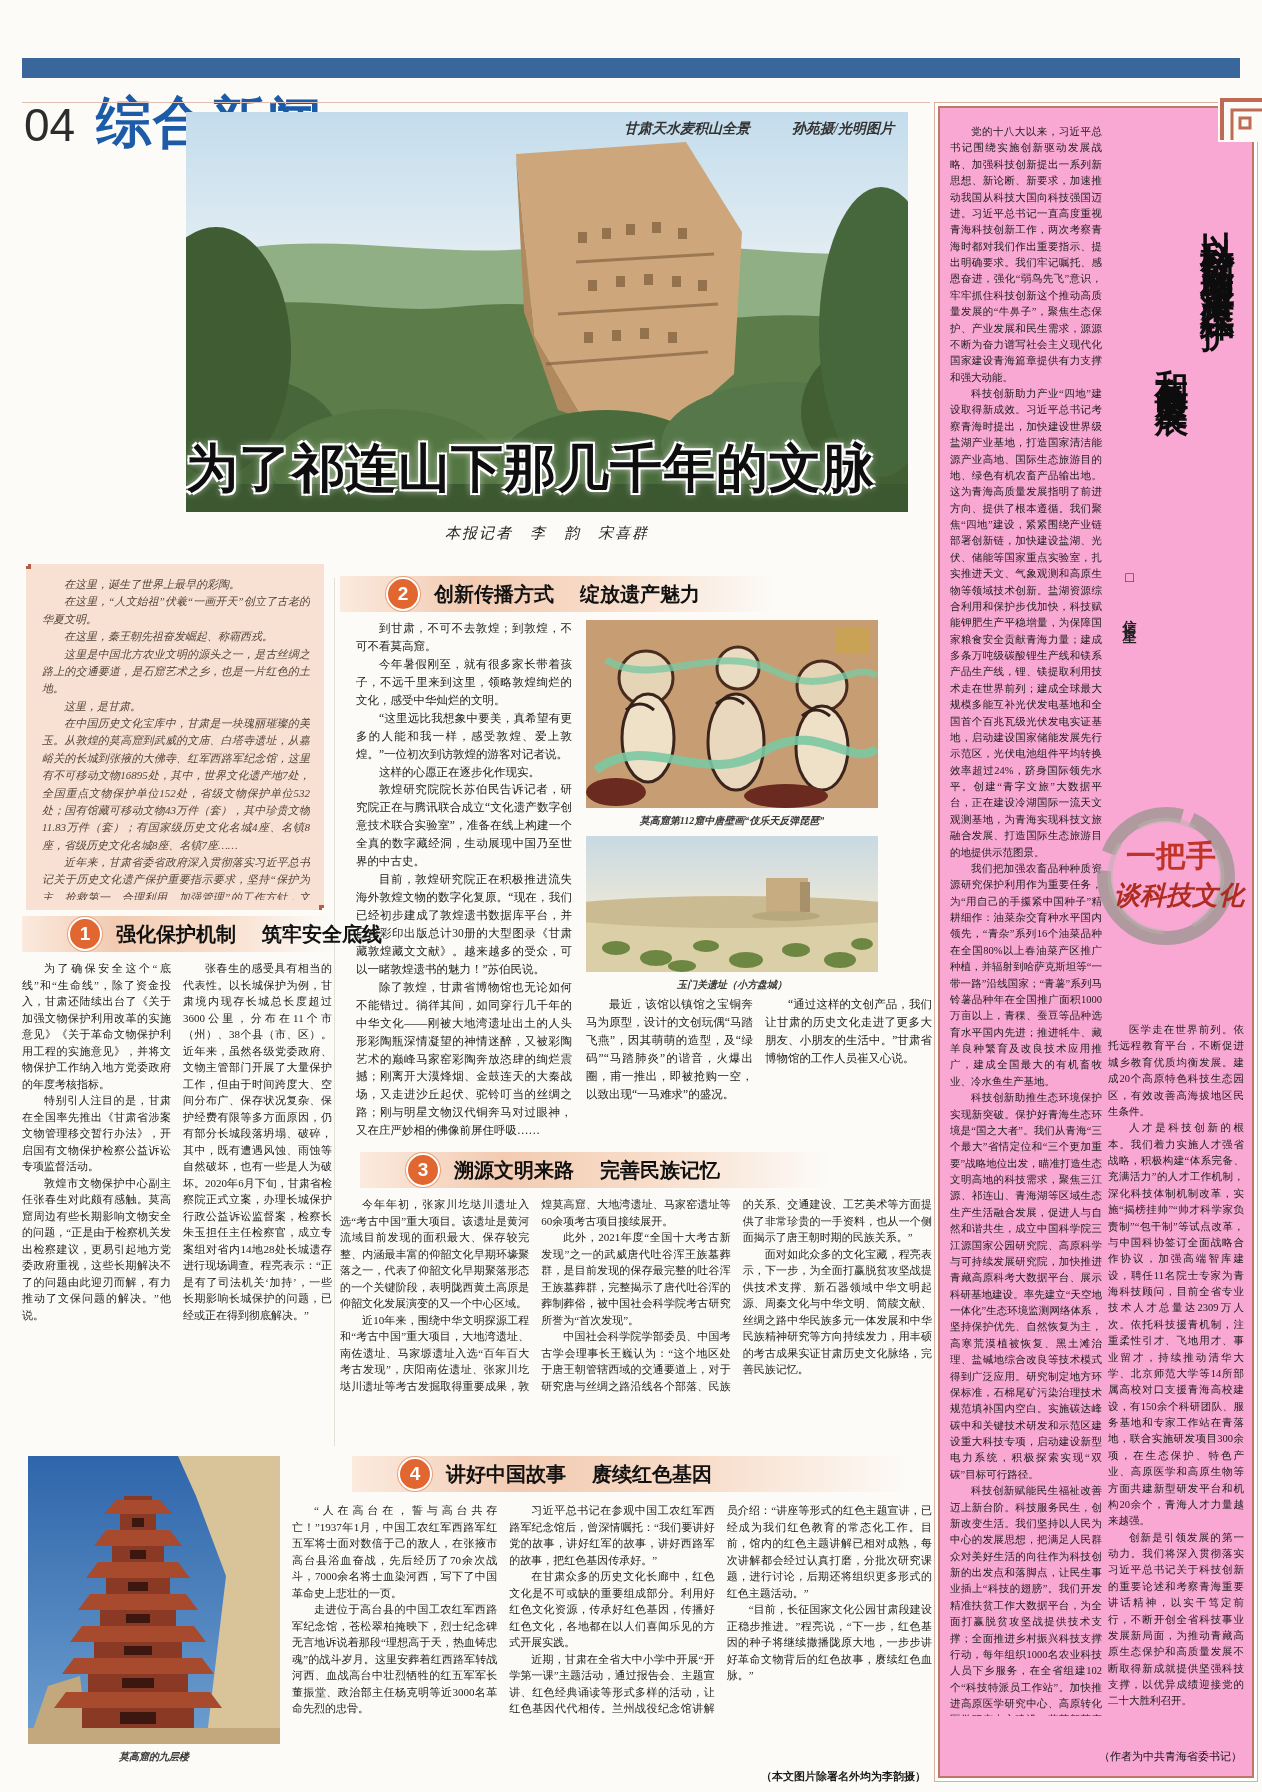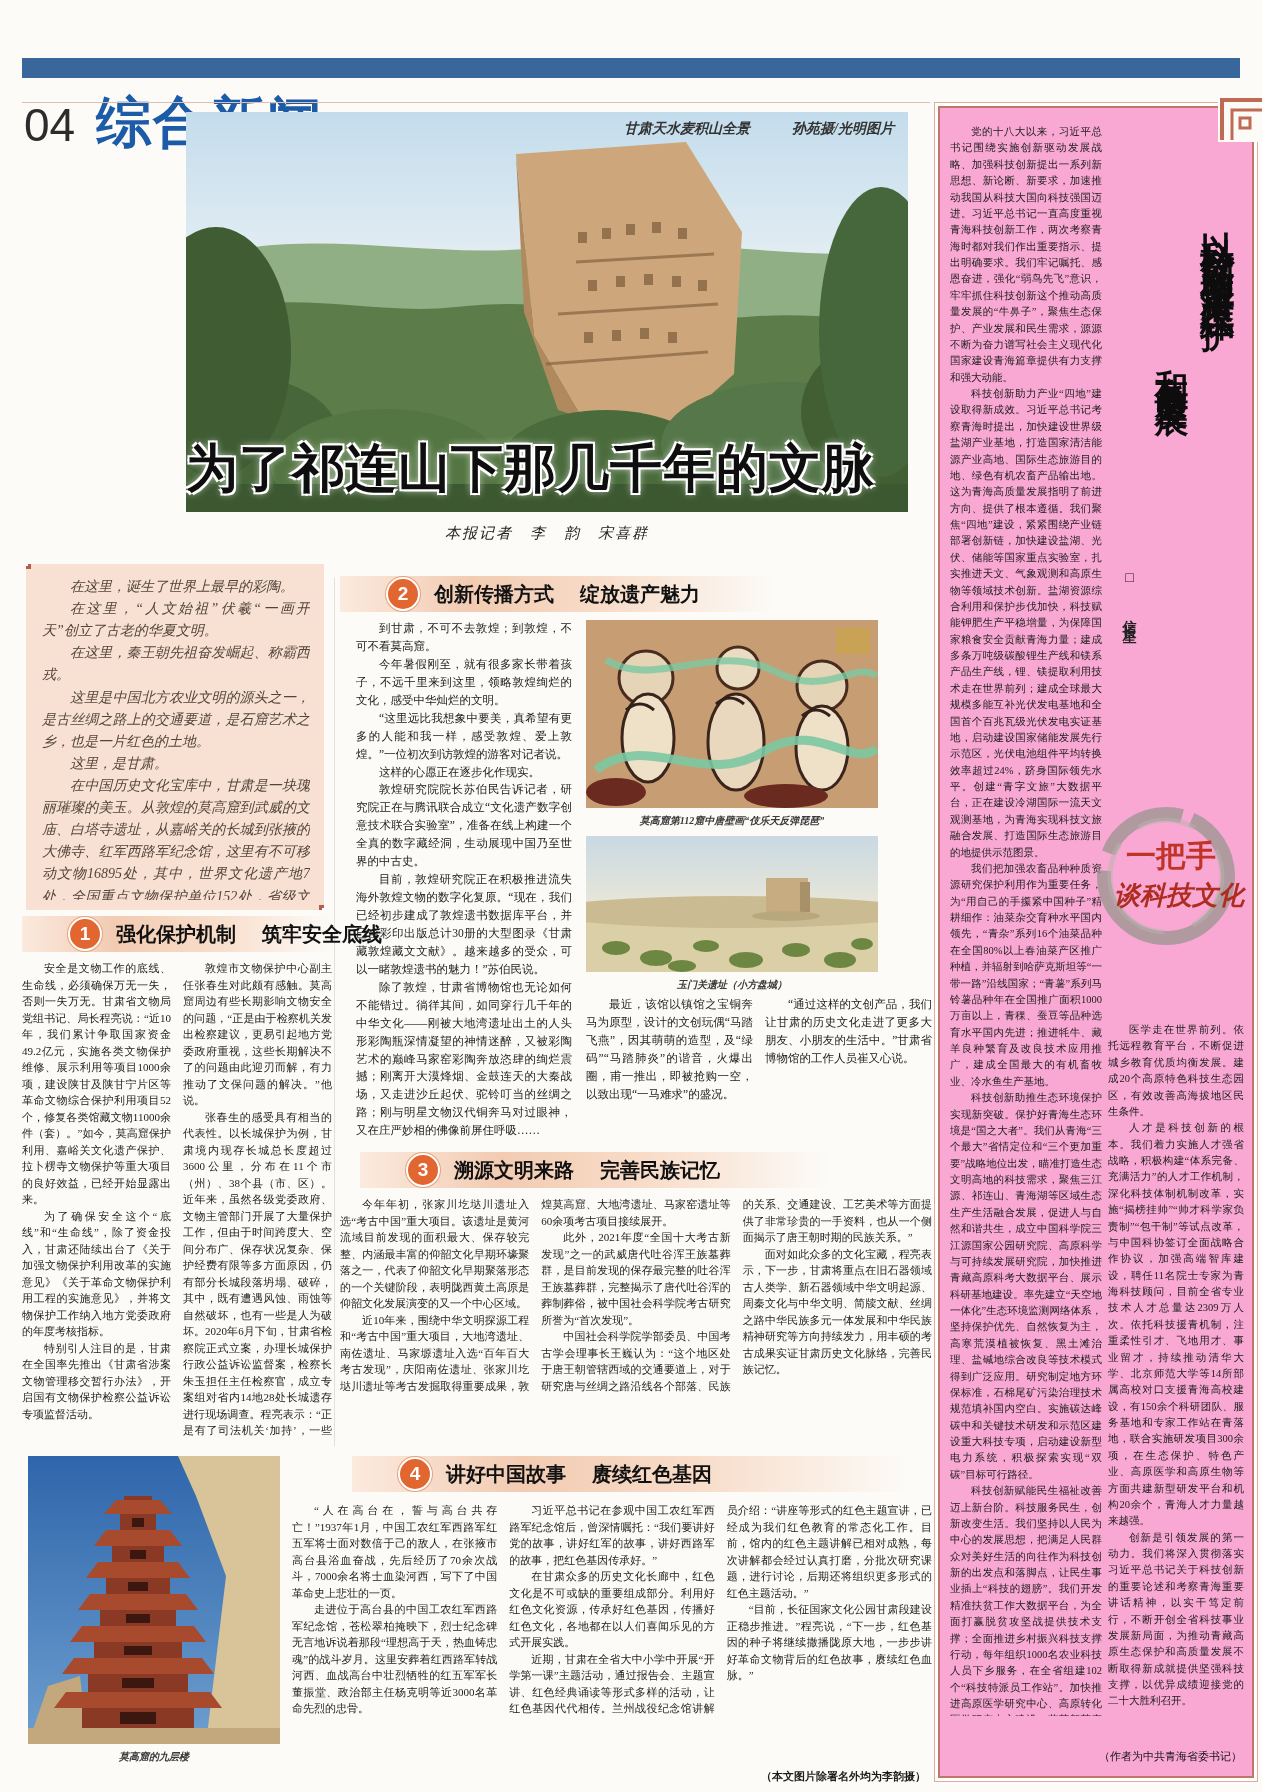--- a/index.html
+++ b/index.html
@@ -19,21 +19,21 @@
   .main-photo svg{display:block;}
   .photo-cap{position:absolute;top:8px;right:14px;font-style:italic;font-weight:bold;font-size:14px;color:#333;}
   .photo-cap .credit{margin-left:42px;}
   .big-headline{position:absolute;left:0;bottom:8px;width:100%;text-align:left;
       font-size:52px;font-weight:900;color:#0e0e0e;letter-spacing:1px;
       text-shadow:-2px -2px 0 #fff,2px -2px 0 #fff,-2px 2px 0 #fff,2px 2px 0 #fff,0 0 8px #fff;}
   .byline{left:186px;top:524px;width:722px;text-align:center;font-size:15px;font-style:italic;color:#222;letter-spacing:2px;}
   
   .intro-box{left:26px;top:564px;width:298px;height:346px;background:#f8e1d3;overflow:hidden;}
   .intro-inner{position:absolute;left:16px;top:12px;right:14px;bottom:10px;overflow:hidden;}
-  .intro-inner p{margin:0;font-size:14px;line-height:1.58;font-style:italic;color:#53443b;text-align:justify;text-indent:2em;}
+  .intro-inner p{margin:0;font-size:11px;line-height:1.58;font-style:italic;color:#53443b;text-align:justify;text-indent:2em;}
   .orn-a{position:absolute;left:-5px;top:-5px;width:290px;height:56px;border-top:3px solid #b2604a;border-left:3px solid #b2604a;}
   .orn-a i{position:absolute;left:-9px;top:-9px;width:10px;height:10px;border:3px solid #b2604a;background:#fff;display:block;}
   .orn-b{position:absolute;right:-5px;bottom:-5px;width:290px;height:56px;border-bottom:3px solid #b2604a;border-right:3px solid #b2604a;}
   .orn-b i{position:absolute;right:-9px;bottom:-9px;width:10px;height:10px;border:3px solid #b2604a;background:#fff;display:block;}
   
   .strip{height:36px;display:flex;align-items:center;
          background:linear-gradient(90deg,#fbeade,#f2cbb2 30%,#f8ddca 62%,rgba(255,255,255,0));}
   .num-circle{display:inline-flex;align-items:center;justify-content:center;width:30px;height:30px;border-radius:50%;
       background:#e1662f;color:#fff;font-family:"Liberation Sans",sans-serif;font-weight:bold;font-size:19px;
       border:2px solid #fff;box-shadow:0 0 0 1px #e8a079;margin-left:46px;flex:0 0 auto;}
@@ -154,21 +154,20 @@
 
 <div class="abs vdivider"></div>
 
 <div class="abs sec1">
   <div class="strip">
     <span class="num-circle">1</span>
     <span class="strip-t">强化保护机制</span>
     <span class="strip-t t2">筑牢安全底线</span>
   </div>
   <div class="bodytext cols2">
-      <p>安全是文物工作的底线、生命线，必须确保万无一失，否则一失万无。甘肃省文物局党组书记、局长程亮说：“近10年，我们累计争取国家资金49.2亿元，实施各类文物保护维修、展示利用等项目1000余项，建设陕甘及陕甘宁片区等革命文物综合保护利用项目52个，修复各类馆藏文物11000余件（套）。”如今，莫高窟保护利用、嘉峪关文化遗产保护、拉卜楞寺文物保护等重大项目的良好效益，已经开始显露出来。</p>
       <p>为了确保安全这个“底线”和“生命线”，除了资金投入，甘肃还陆续出台了《关于加强文物保护利用改革的实施意见》《关于革命文物保护利用工程的实施意见》，并将文物保护工作纳入地方党委政府的年度考核指标。</p>
       <p>特别引人注目的是，甘肃在全国率先推出《甘肃省涉案文物管理移交暂行办法》，开启国有文物保护检察公益诉讼专项监督活动。</p>
       <p>敦煌市文物保护中心副主任张春生对此颇有感触。莫高窟周边有些长期影响文物安全的问题，“正是由于检察机关发出检察建议，更易引起地方党委政府重视，这些长期解决不了的问题由此迎刃而解，有力推动了文保问题的解决。”他说。</p>
       <p>张春生的感受具有相当的代表性。以长城保护为例，甘肃境内现存长城总长度超过3600公里，分布在11个市（州）、38个县（市、区）。近年来，虽然各级党委政府、文物主管部门开展了大量保护工作，但由于时间跨度大、空间分布广、保存状况复杂、保护经费有限等多方面原因，仍有部分长城段落坍塌、破碎，其中，既有遭遇风蚀、雨蚀等自然破坏，也有一些是人为破坏。2020年6月下旬，甘肃省检察院正式立案，办理长城保护行政公益诉讼监督案，检察长朱玉担任主任检察官，成立专案组对省内14地28处长城遗存进行现场调查。程亮表示：“正是有了司法机关‘加持’，一些长期影响长城保护的问题，已经或正在得到彻底解决。”</p>
     </div>
 </div>
 
 <div class="abs sec2">
   <div class="strip">
     <span class="num-circle">2</span>
@@ -237,21 +236,21 @@
   <div class="strip">
     <span class="num-circle">3</span>
     <span class="strip-t">溯源文明来路</span>
     <span class="strip-t t2">完善民族记忆</span>
   </div>
   <div class="bodytext cols3">
       <p>今年年初，张家川圪垯川遗址入选“考古中国”重大项目。该遗址是黄河流域目前发现的面积最大、保存较完整、内涵最丰富的仰韶文化早期环壕聚落之一，代表了仰韶文化早期聚落形态的一个关键阶段，表明陇西黄土高原是仰韶文化发展演变的又一个中心区域。</p>
       <p>近10年来，围绕中华文明探源工程和“考古中国”重大项目，大地湾遗址、南佐遗址、马家塬遗址入选“百年百大考古发现”，庆阳南佐遗址、张家川圪垯川遗址等考古发掘取得重要成果，敦煌莫高窟、大地湾遗址、马家窑遗址等60余项考古项目接续展开。</p>
       <p>此外，2021年度“全国十大考古新发现”之一的武威唐代吐谷浑王族墓葬群，是目前发现的保存最完整的吐谷浑王族墓葬群，完整揭示了唐代吐谷浑的葬制葬俗，被中国社会科学院考古研究所誉为“首次发现”。</p>
       <p>中国社会科学院学部委员、中国考古学会理事长王巍认为：“这个地区处于唐王朝管辖西域的交通要道上，对于研究唐与丝绸之路沿线各个部落、民族的关系、交通建设、工艺美术等方面提供了非常珍贵的一手资料，也从一个侧面揭示了唐王朝时期的民族关系。”</p>
-      <p>面对如此众多的文化宝藏，程亮表示，下一步，甘肃将重点在旧石器领域古人类学、新石器领域中华文明起源、周秦文化与中华文明、简牍文献、丝绸之路中华民族多元一体发展和中华民族精神研究等方向持续发力，用丰硕的考古成果实证甘肃历史文化脉络，完善民族记忆。</p>
+      <p>面对如此众多的文化宝藏，程亮表示，下一步，为全面打赢脱贫攻坚战提供技术支撑、新石器领域中华文明起源、周秦文化与中华文明、简牍文献、丝绸之路中华民族多元一体发展和中华民族精神研究等方向持续发力，用丰硕的考古成果实证甘肃历史文化脉络，完善民族记忆。</p>
     </div>
 </div>
 
 <div class="abs pagoda-fig">
   <svg width="252" height="288" viewBox="0 0 252 288">
     <defs>
       <linearGradient id="psky" x1="0" y1="0" x2="0" y2="1">
         <stop offset="0" stop-color="#2f66ab"></stop>
           <stop offset="1" stop-color="#6d9ecf"></stop>
       </linearGradient>

